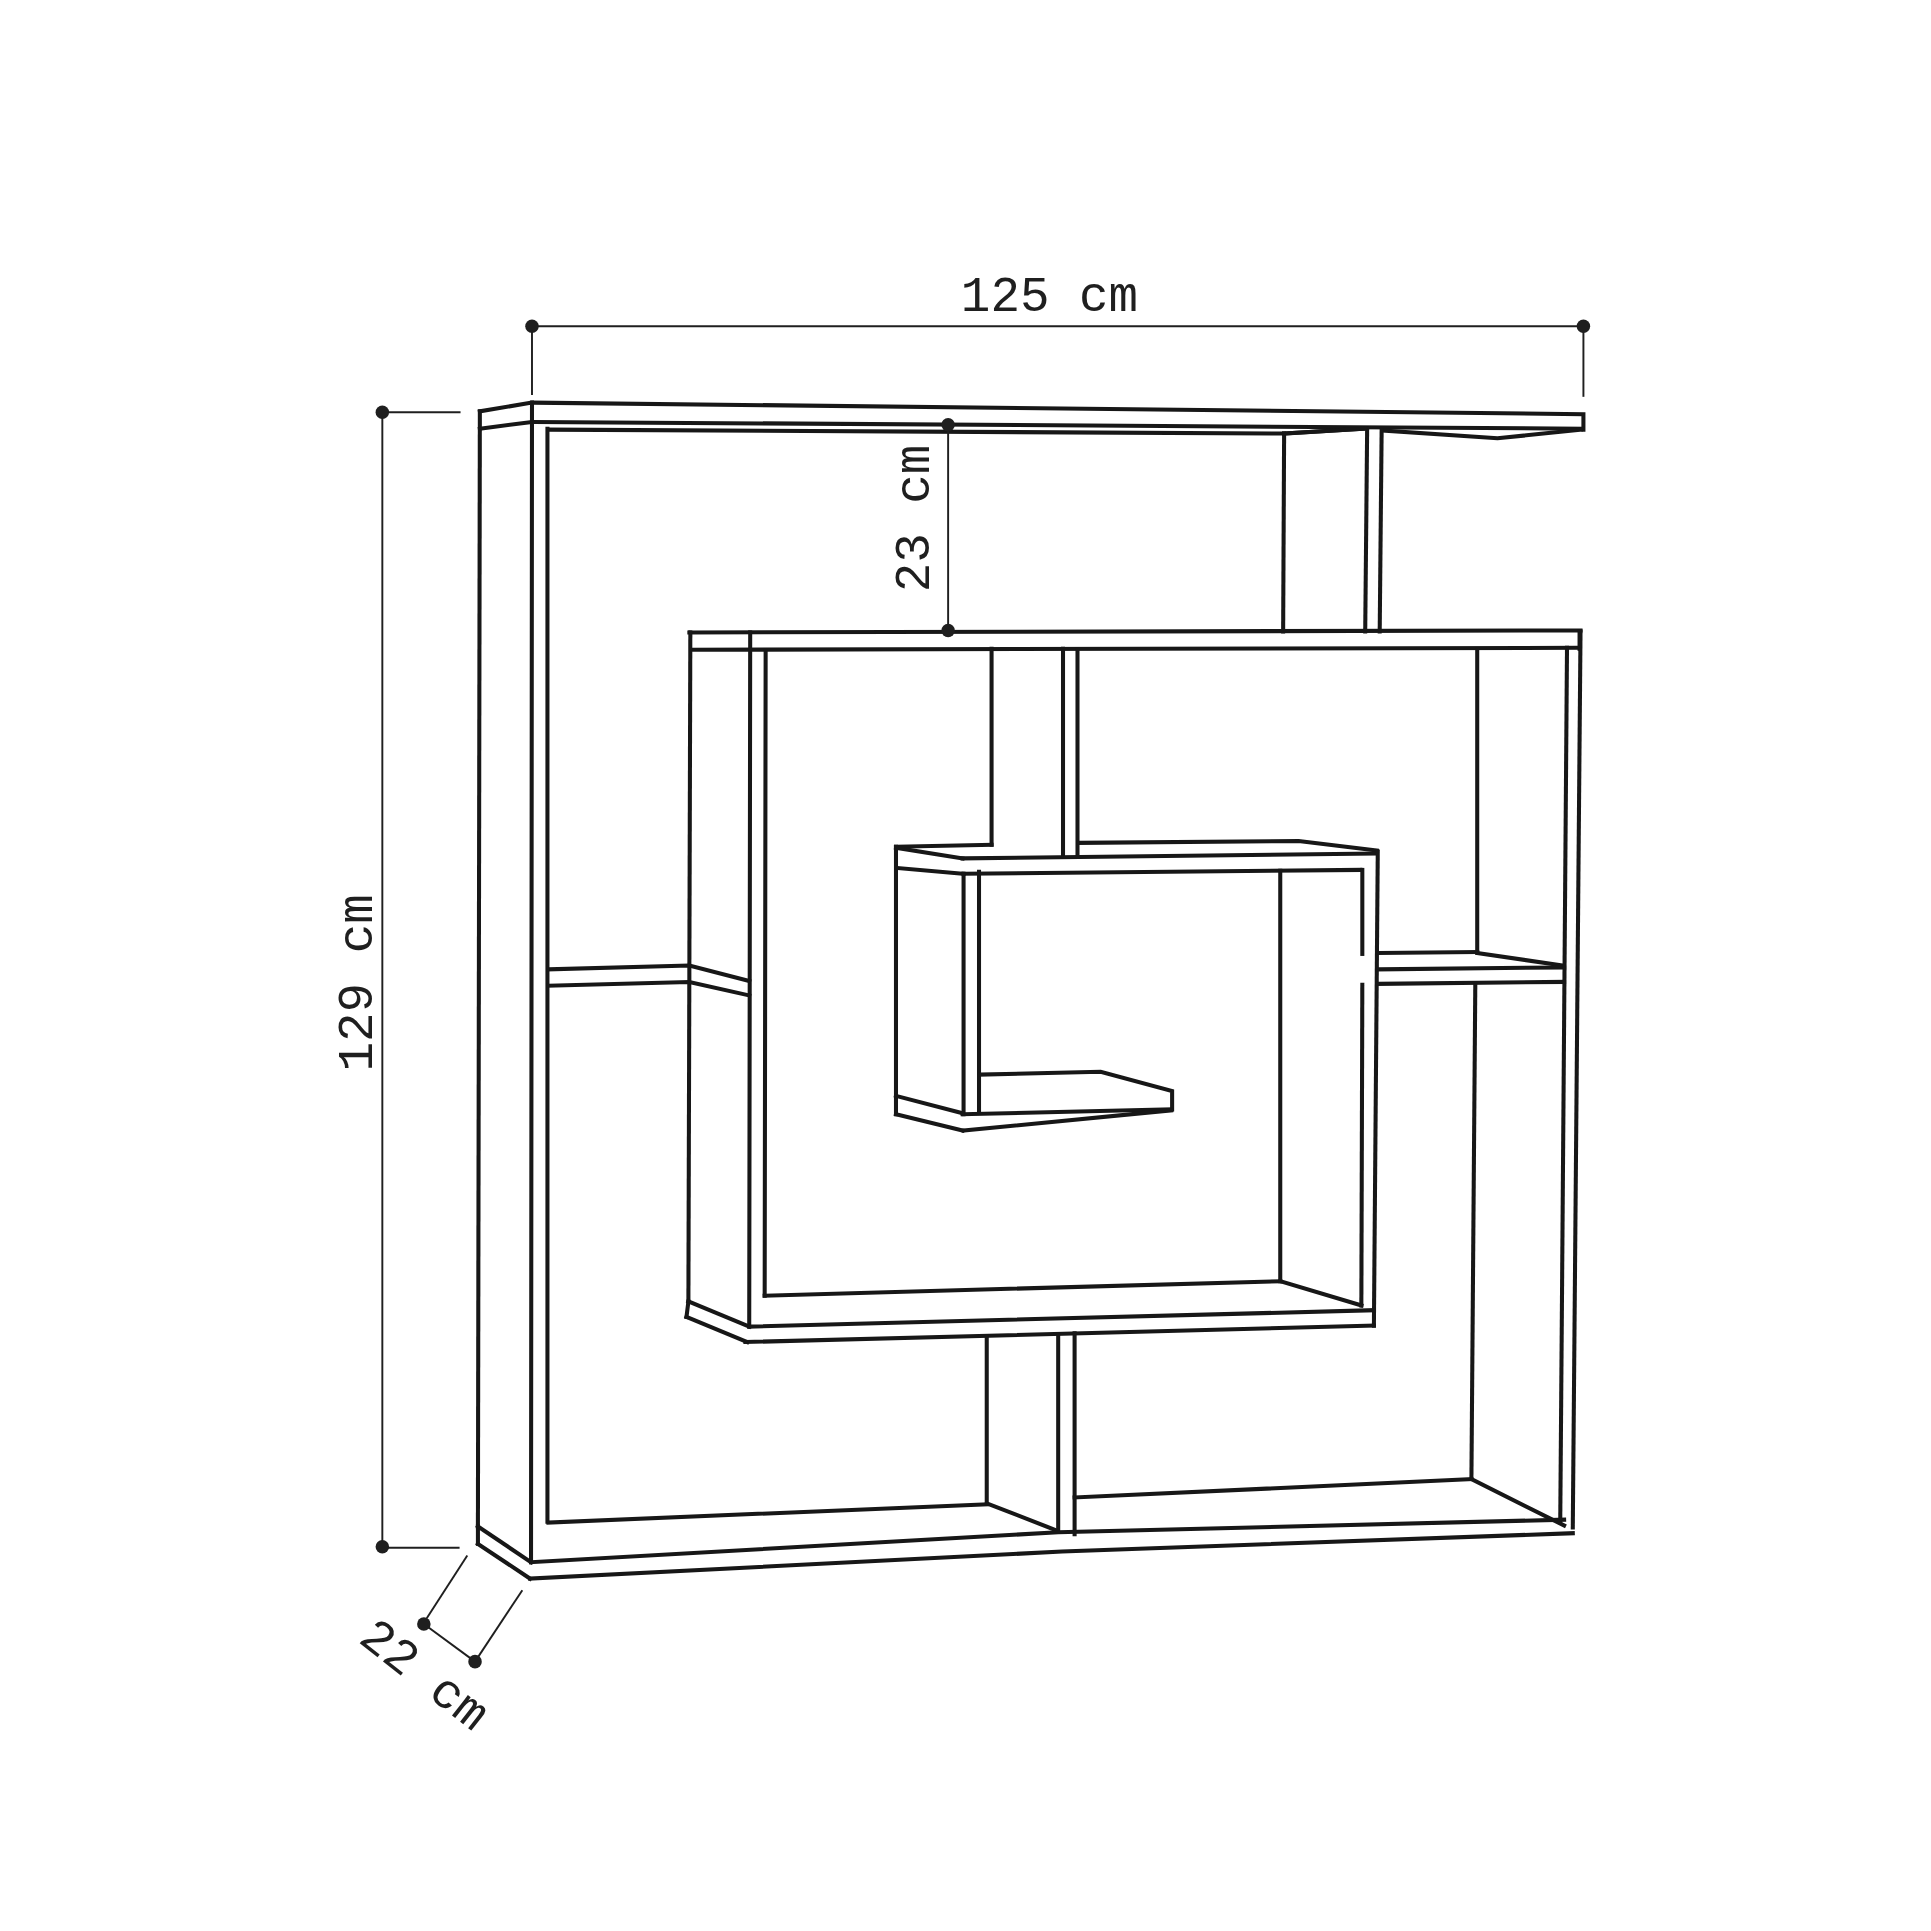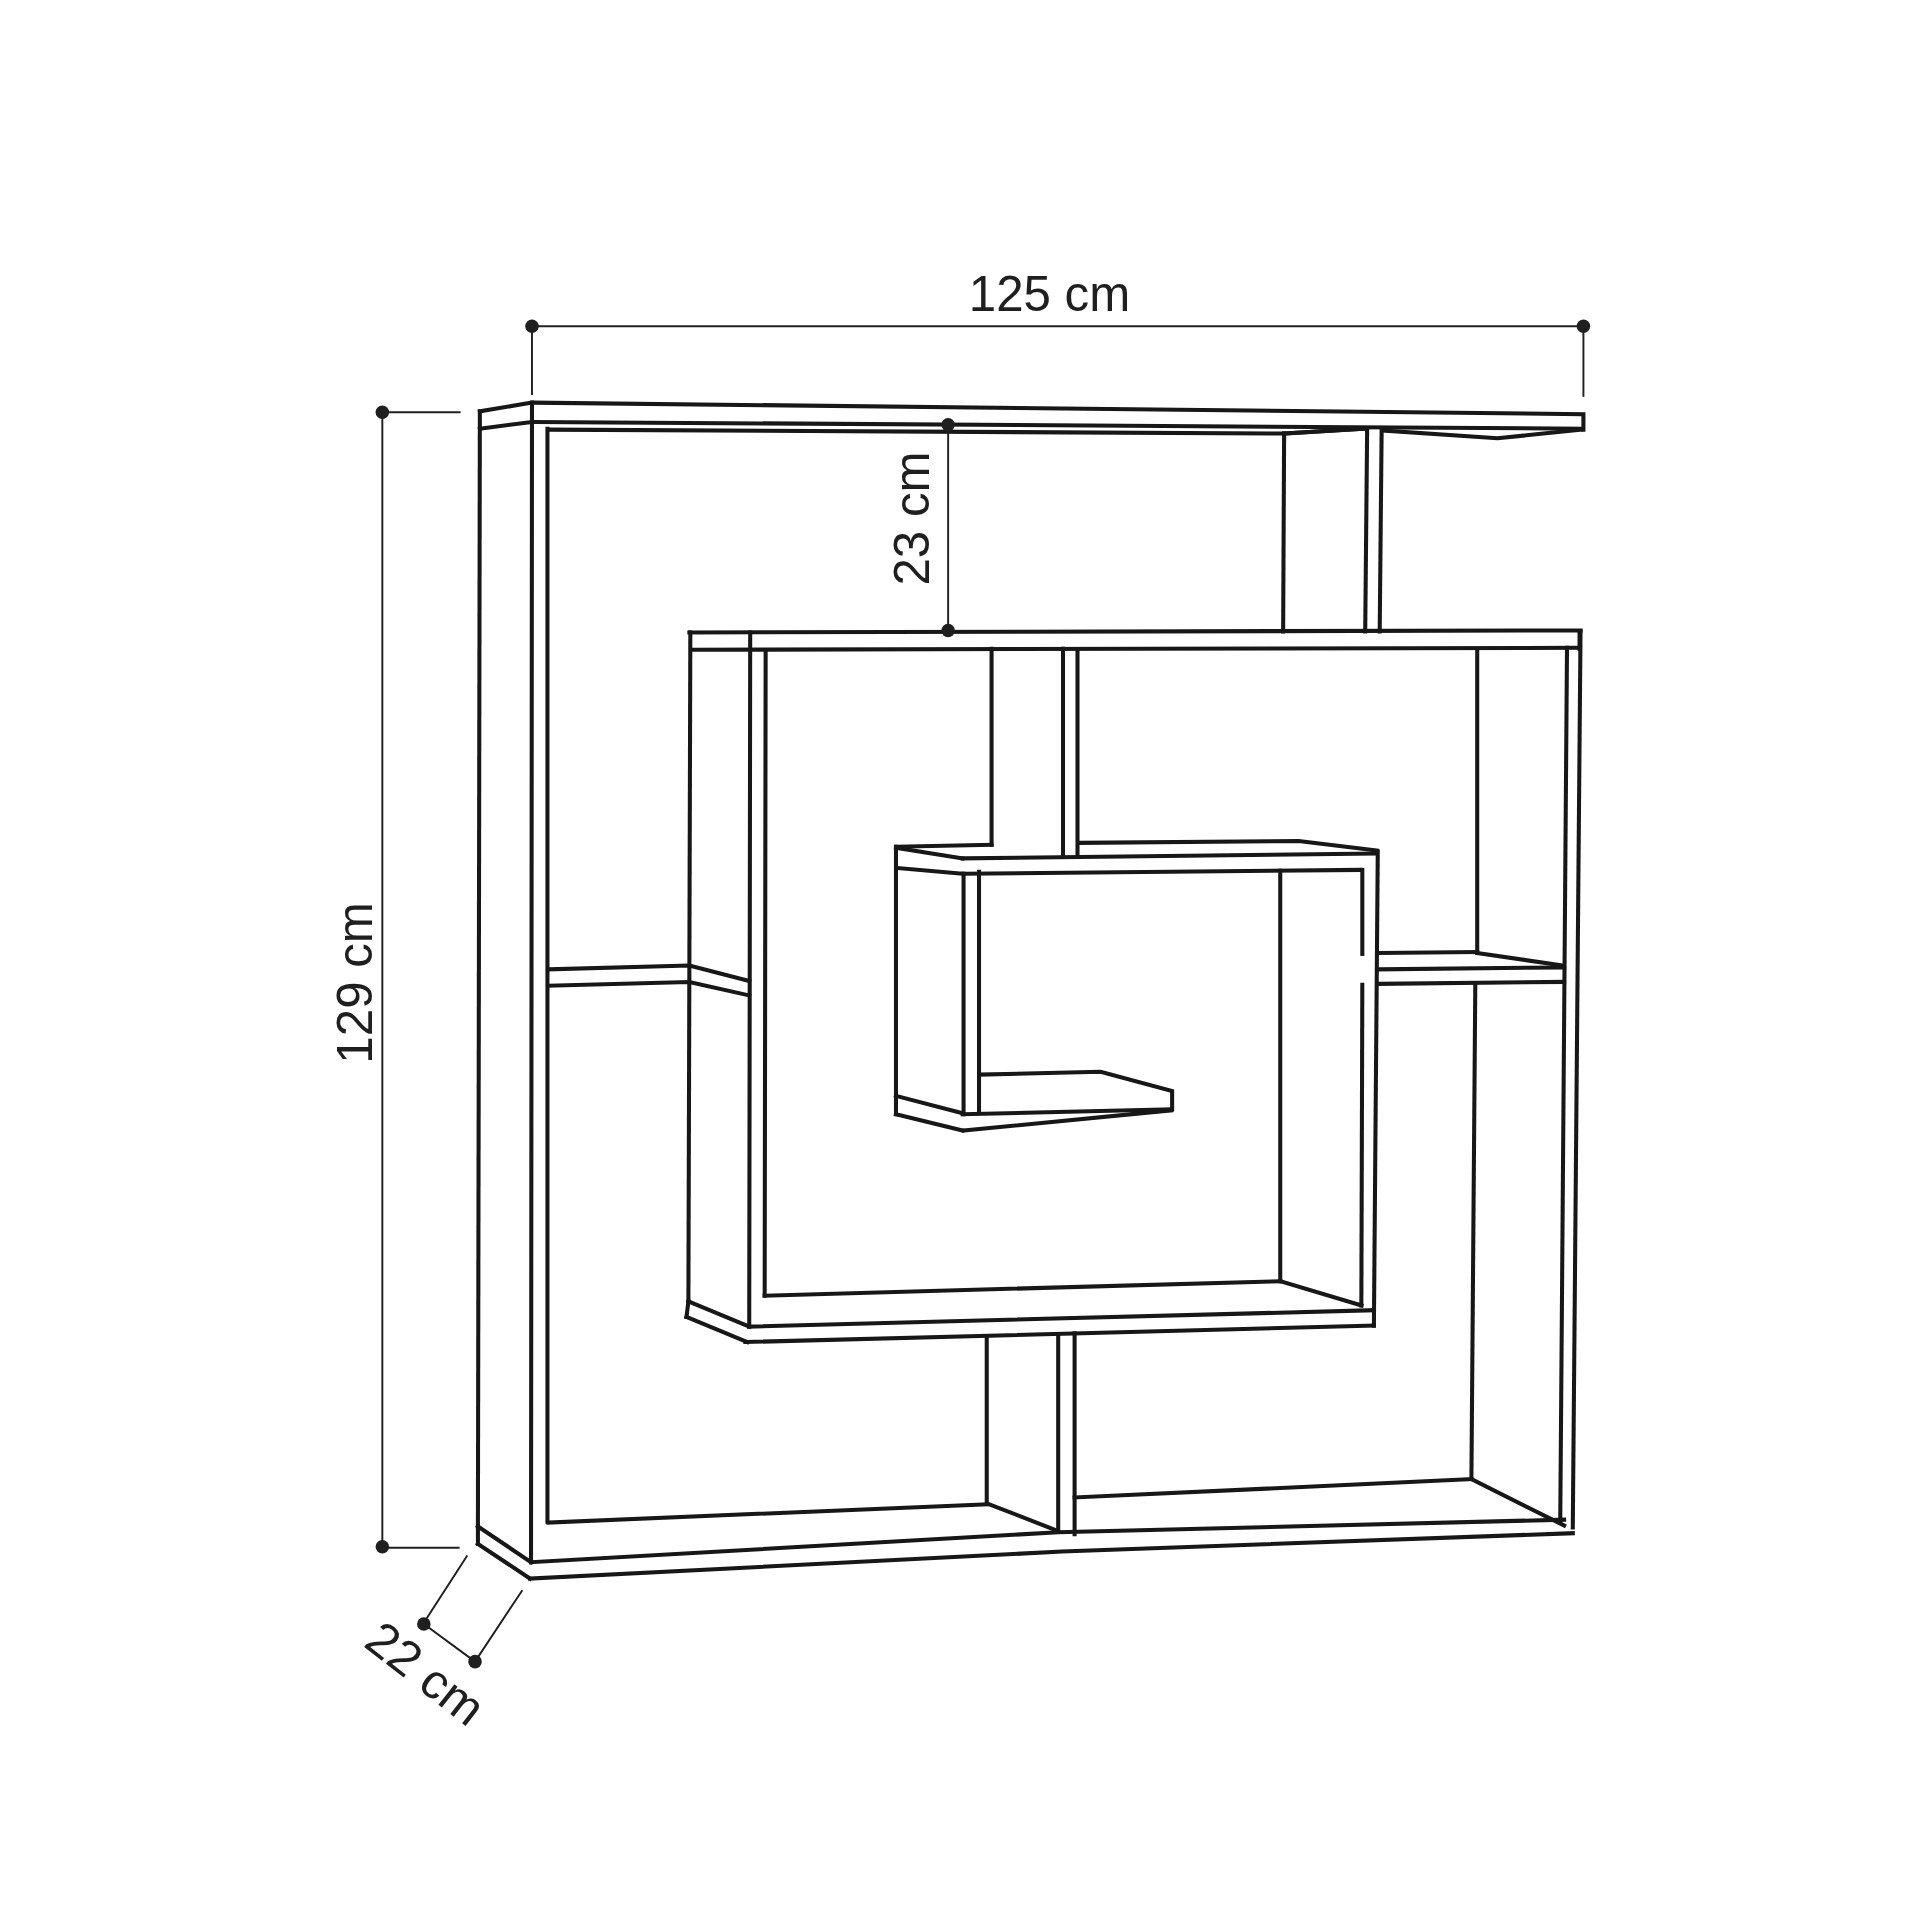--- a/index.html
+++ b/index.html
@@ -1,16 +1,16 @@
 <!DOCTYPE html>
 <html><head>
 <meta charset="utf-8">
 <style>
   html,body{margin:0;padding:0;background:#ffffff;}
-  .wrap{width:1867px;height:1931px;background:#ec4899;position:relative;font-family:Liberation Sans, sans-serif;}
+  .wrap{width:1867px;height:1931px;background:#ec4899;position:relative;font-family:Liberation Mono, monospace;}
   svg{display:block;}
   text{fill:#1f1f1f;}
 </style>
 </head>
 <body>
 <div class="wrap">
 <svg width="1931" height="1931" viewBox="0 0 2000 2000">
 
   <rect x="0" y="0" width="2000" height="2000" fill="#ffffff"></rect>
 

